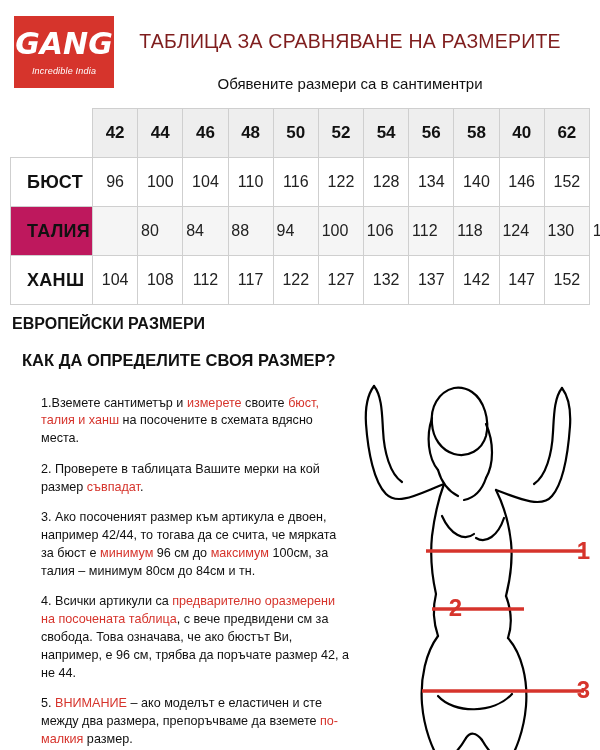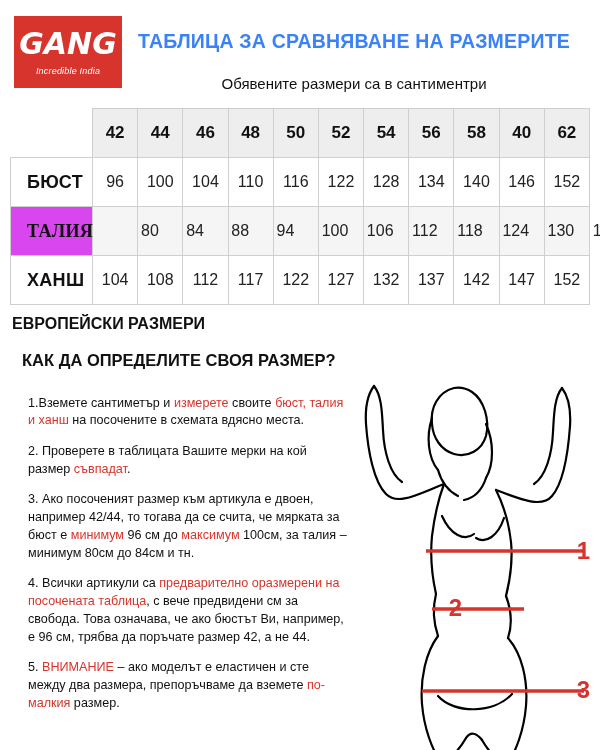--- a/index.html
+++ b/index.html
@@ -16,21 +16,21 @@
     overflow: hidden;
   }
 
   
   .header {
     display: flex;
     align-items: flex-start;
     padding: 16px 14px 4px 14px;
   }
   .logo {
-    width: 108px; height: 72px;
+    width: 100px; height: 72px;
     background: #d6342c;
     color: #ffffff;
     display: flex;
     flex-direction: column;
     align-items: center;
     justify-content: center;
     flex: 0 0 auto;
   }
   .logo-main {
     font-size: 30px;
@@ -46,23 +46,23 @@
     margin-top: 7px;
     letter-spacing: .2px;
   }
   .header-titles {
     flex: 1 1 auto;
     text-align: center;
     padding-top: 14px;
   }
   .title-main {
     font-size: 19.5px;
-    font-weight: bold;
+    font-weight: normal;
     letter-spacing: .2px;
-    color: #3b82f6;
+    color: #7f1d1d;
   }
   .title-sub {
     font-size: 15px;
     margin-top: 22px;
     color: #111;
   }
 
   
   .table-wrap {
     margin: 12px 10px 0 10px;
@@ -93,21 +93,21 @@
   table.sizes tbody th {
     background: #ffffff;
     font-weight: bold;
     font-size: 18px;
     text-align: left;
     padding-left: 16px;
     letter-spacing: .3px;
     color: #111;
   }
   table.sizes tbody tr:nth-child(2) td { background: #f5f5f5; padding-left: 48px; }
-  table.sizes tbody tr:nth-child(2) th { background: #d946ef; font-family: Liberation Serif, serif; }
+  table.sizes tbody tr:nth-child(2) th { background: #be185d; }
   col.label-col { width: 82px; }
 
   
   .legend-row {
     display: flex;
     align-items: baseline;
     justify-content: space-between;
     margin: 10px 12px 0 12px;
   }
   .legend {
@@ -135,21 +135,21 @@
     position: relative;
     display: flex;
   }
   .steps {
     width: 350px;
     padding: 12px 0 0 28px;
     font-size: 12.6px;
     line-height: 1.42;
     color: #111;
   }
-  .step { margin-bottom: 11px; }
+  .step { margin-bottom: 11px; margin-left: 13px; }
   .step .red { color: #d6342c; }
 
   
   .figure {
     position: absolute;
     right: 4px;
     top: -4px;
     width: 250px;
     height: 430px;
   }

